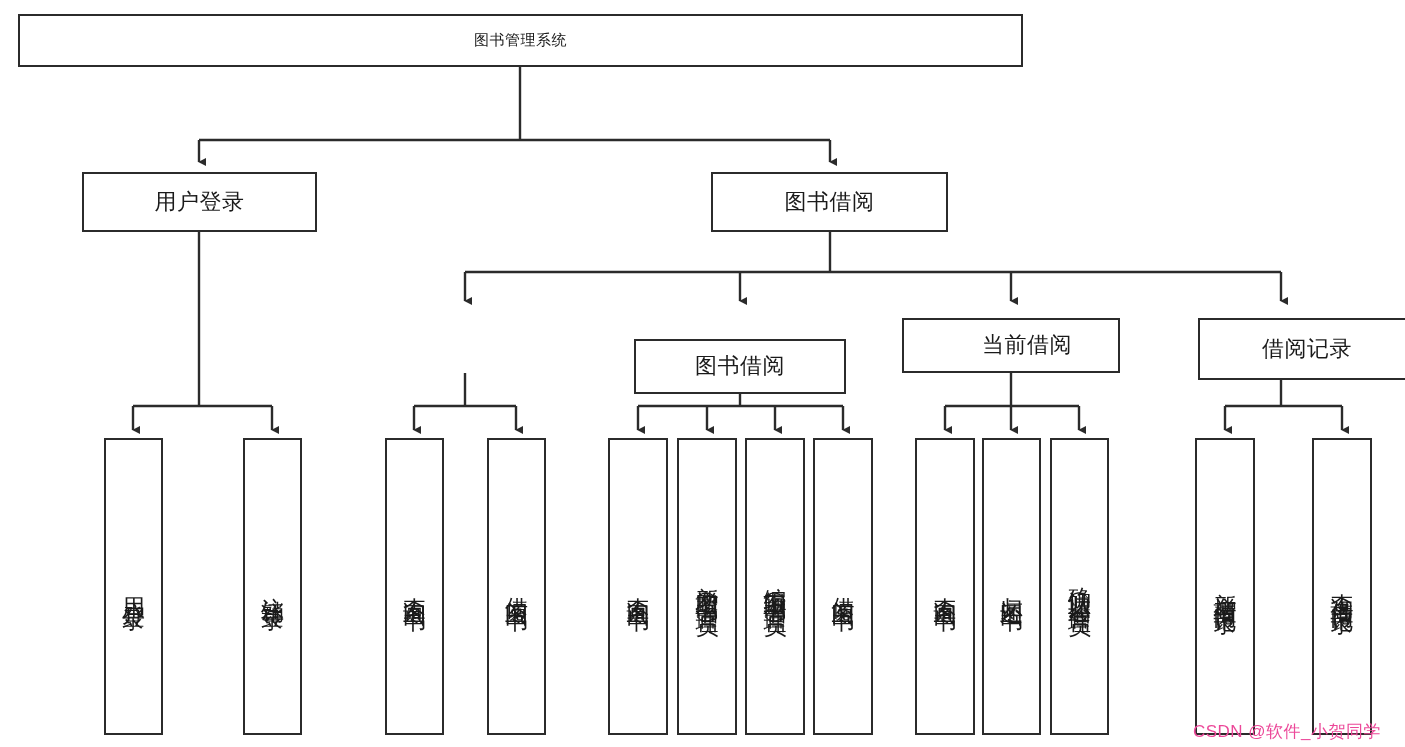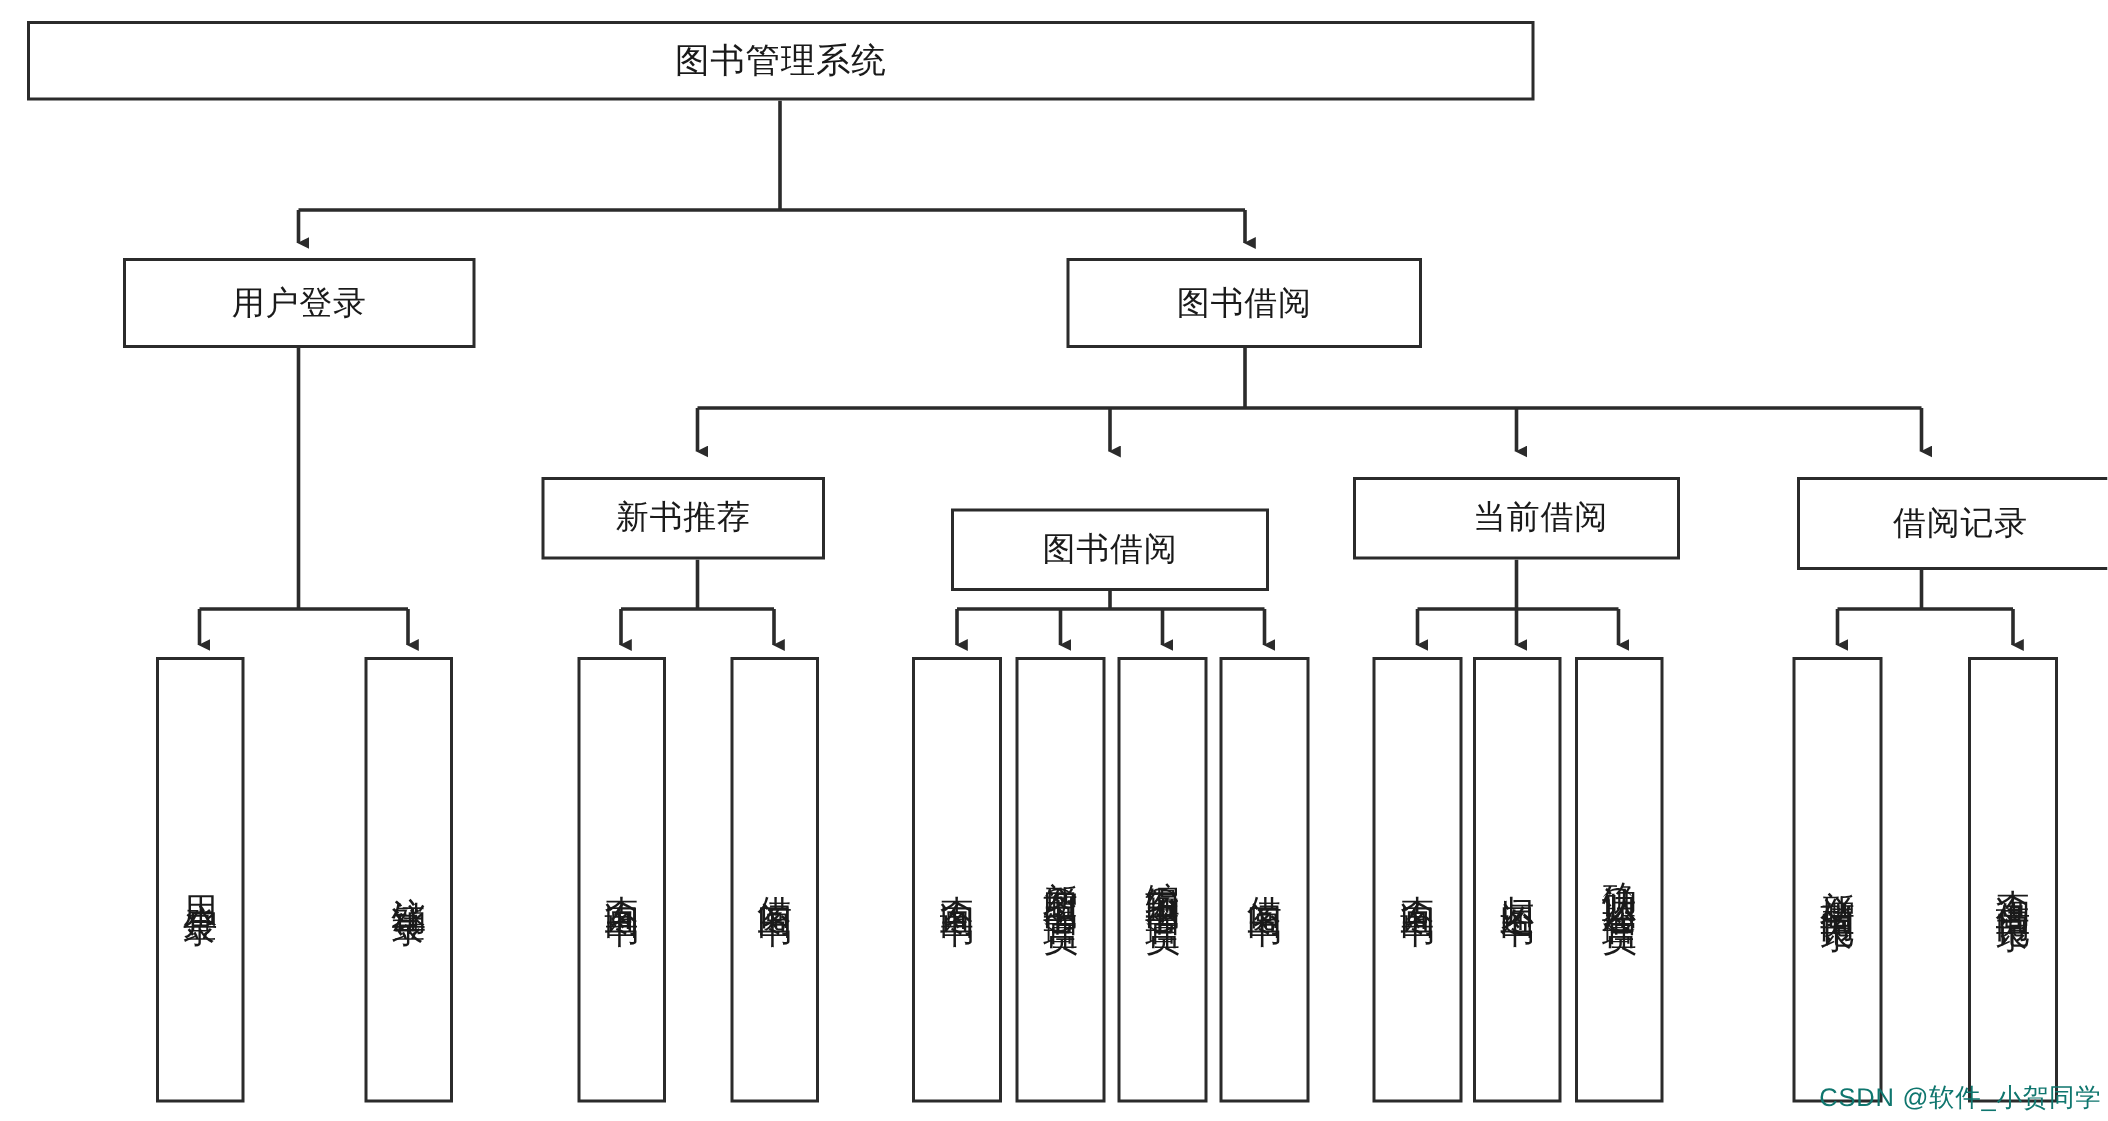--- a/index.html
+++ b/index.html
@@ -22,39 +22,39 @@
     color:#1a1a1a;
   }
   .node .lbl{
     display:block;
     text-align:center;
     line-height:1.12;
     letter-spacing:0.5px;
   }
   
   .node.h .lbl{font-size:22px;}
-  .node.root .lbl{font-size:23px;text-align:right;}
+  .node.root .lbl{font-size:15px;text-align:right;}
   
   .node.v{
     writing-mode:vertical-rl;
     text-orientation:upright;
   }
   .node.v .lbl{
     writing-mode:vertical-rl;
     text-orientation:upright;
     font-size:23px;
     line-height:1.0;
     letter-spacing:4px;
     white-space:nowrap;
   }
   .watermark{
     position:absolute;
-    right:4px;bottom:4px;
+    right:24px;bottom:4px;
     font-size:17px;
-    color:#0f766e;
+    color:#ec4899;
     letter-spacing:0.5px;
     white-space:nowrap;
   }
 </style>
 </head>
 <body>
 
 <div id="canvas">
 
   <svg class="edges" viewBox="0 0 1405 747">
@@ -111,23 +111,20 @@
     <span class="lbl">图书管理系统</span>
   </div>
 
   <div class="node h" style="left:82px;top:172px;width:235px;height:60px;">
     <span class="lbl">用户登录</span>
   </div>
   <div class="node h" style="left:711px;top:172px;width:237px;height:60px;">
     <span class="lbl">图书借阅</span>
   </div>
 
-  <div class="node h" style="left:361px;top:318px;width:189px;height:55px;">
-    <span class="lbl">新书推荐</span>
-  </div>
   <div class="node h" style="left:634px;top:318px;width:212px;height:55px;margin-top:21px;">
     <span class="lbl">图书借阅</span>
   </div>
   <div class="node h" style="left:902px;top:318px;width:218px;height:55px;padding-left:32px;">
     <span class="lbl">当前借阅</span>
   </div>
   <div class="node h" style="left:1172px;top:318px;width:218px;height:62px;margin-left:26px;">
     <span class="lbl">借阅记录</span>
   </div>
 

